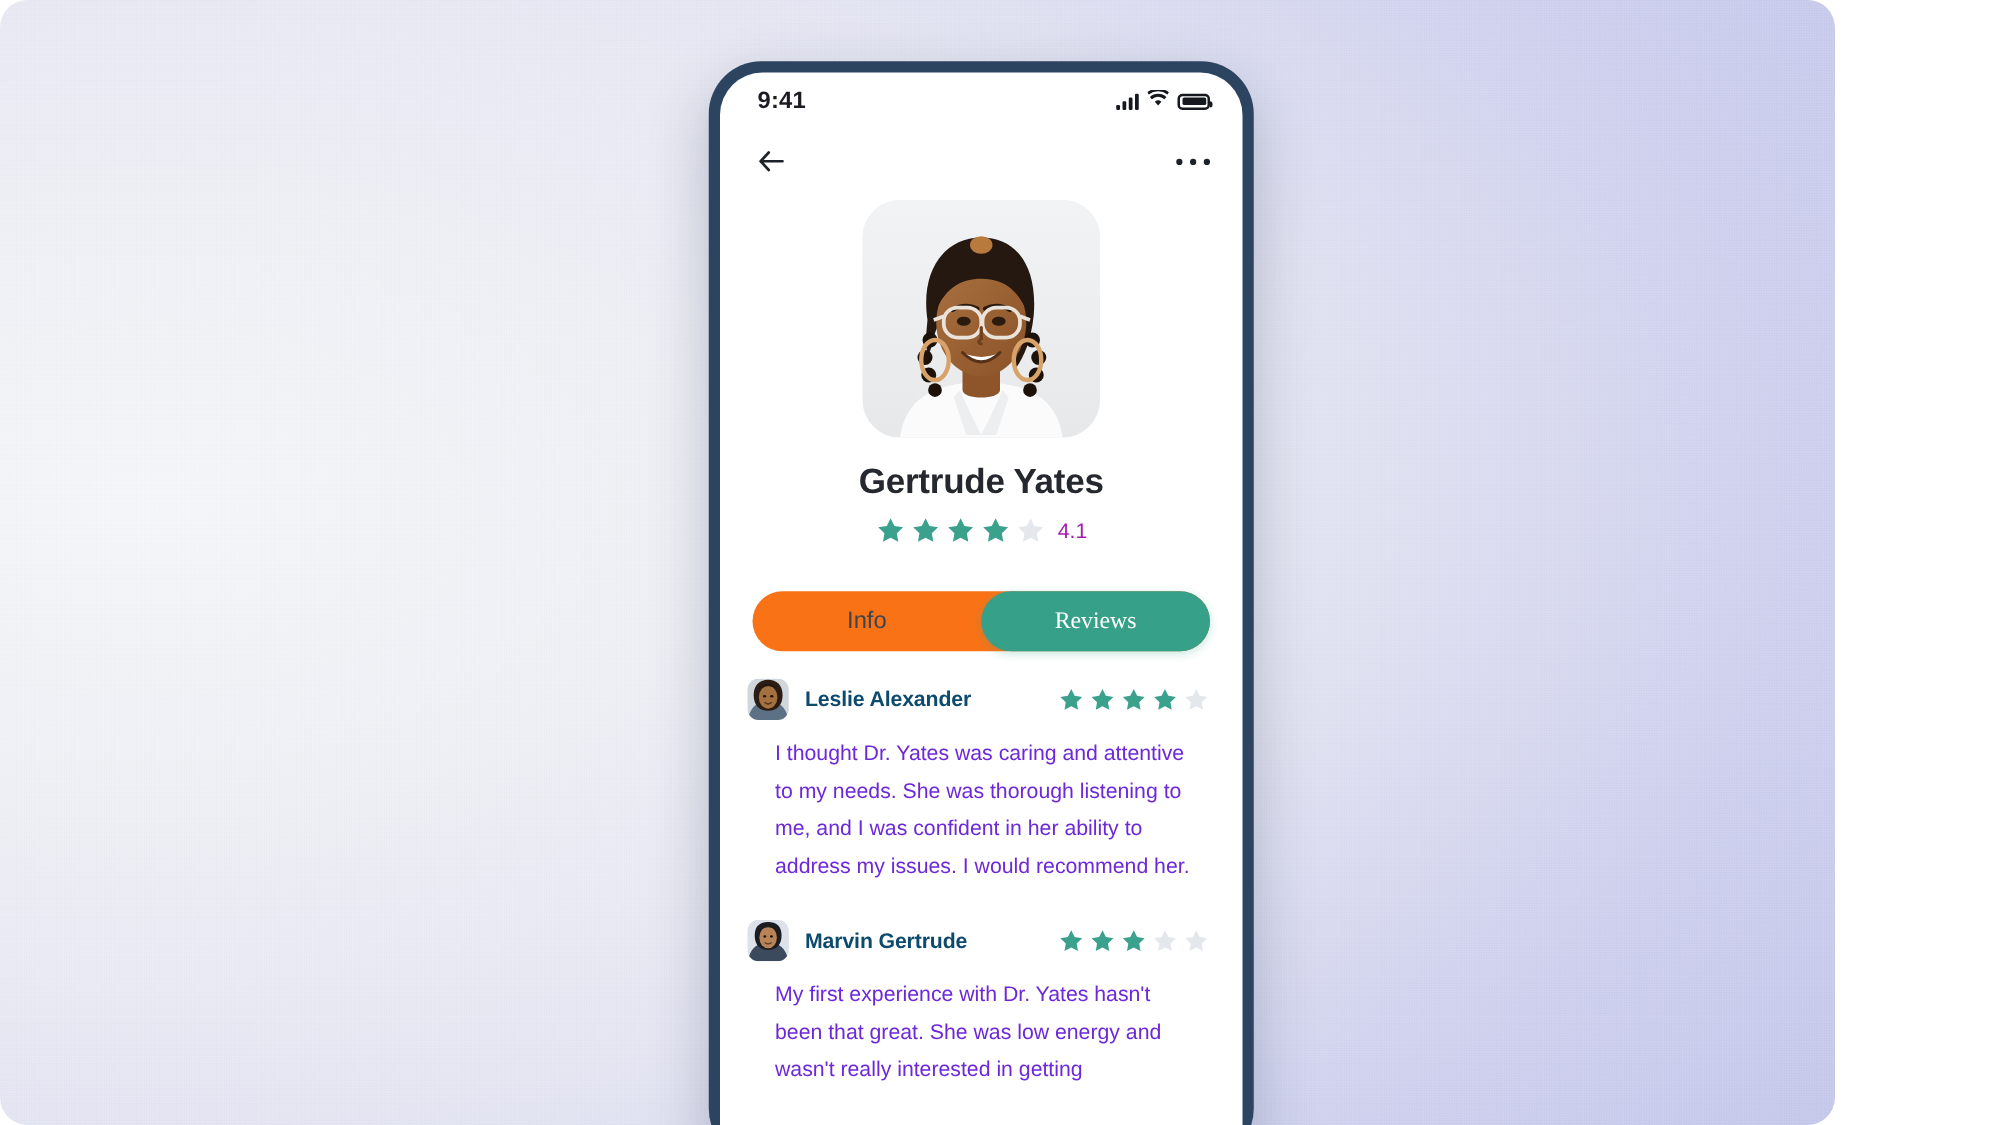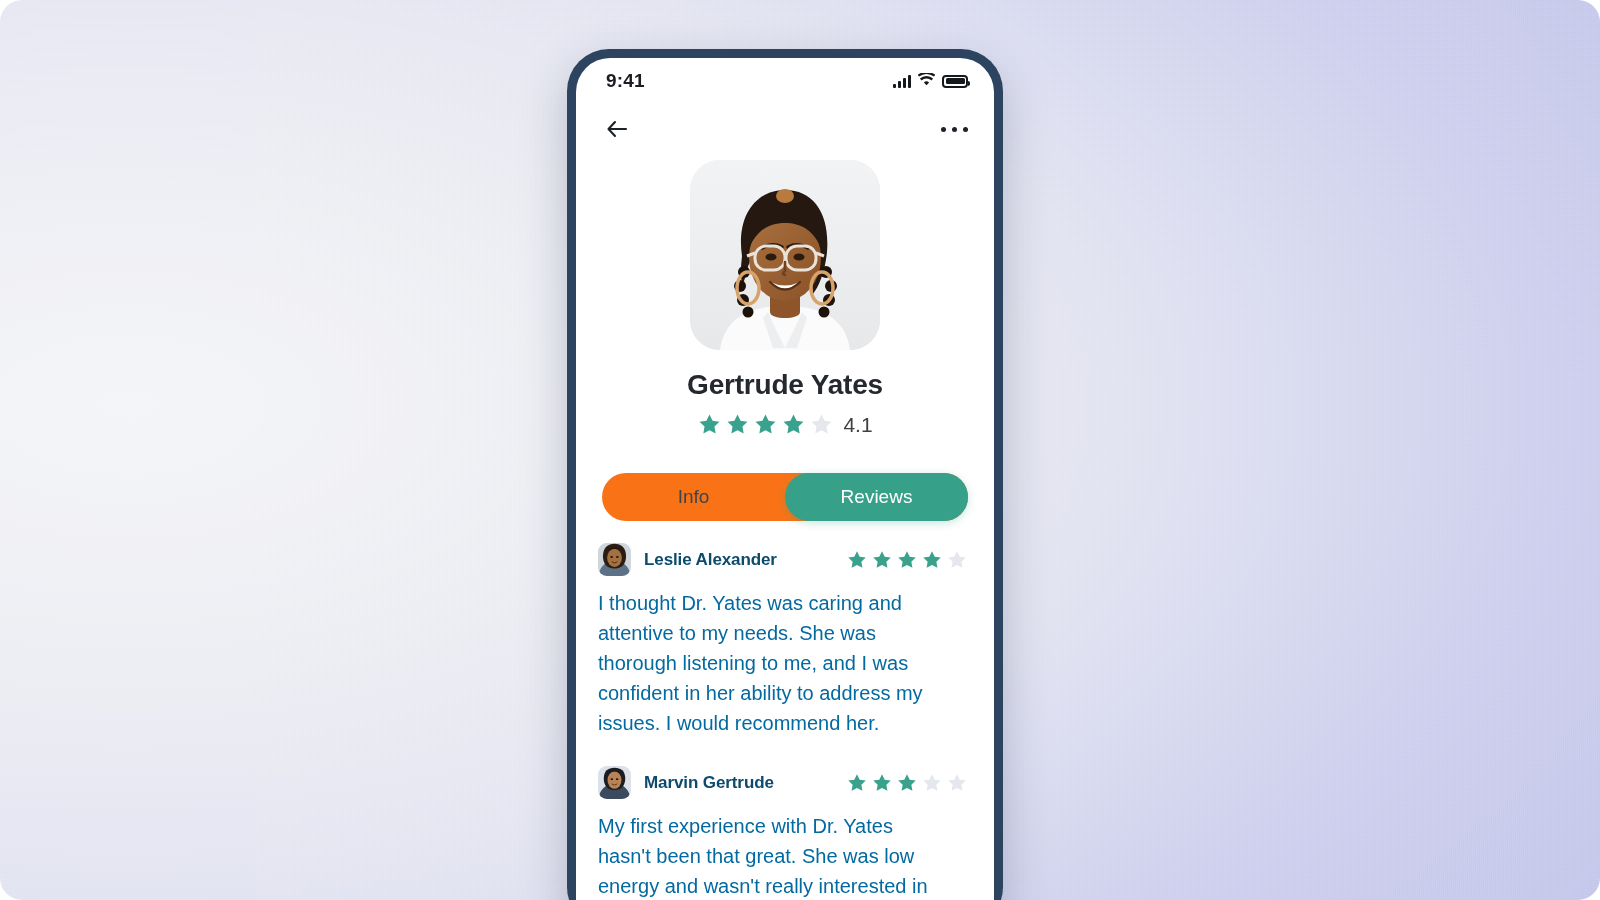--- a/index.html
+++ b/index.html
@@ -6,21 +6,21 @@
   html, body {
     width:1600px; height:900px;
     overflow:hidden;
     font-family:"Liberation Sans", sans-serif;
     background:#ffffff;
   }
 
   
   #canvas {
     position:relative;
-    width:1600px; height:900px;
+    width:1468px; height:900px;
     border-radius:22px;
     overflow:hidden;
     background:
       radial-gradient(120% 110% at 8% 45%, #f6f7fa 0%, #eff0f6 26%, #e4e5f3 52%, #cfd1ef 75%, #c3c5ec 100%);
   }
   #canvas::after{
     content:"";
     position:absolute; inset:0;
     pointer-events:none;
     background-image:
@@ -104,60 +104,61 @@
     margin-top:19px;
     font-size:28px; font-weight:bold; color:#25292f;
     letter-spacing:-.2px;
   }
   .rating-row {
     margin-top:11px;
     display:flex; align-items:center; justify-content:center; gap:9px;
   }
   .stars { display:flex; gap:3px; }
   .stars svg { display:block; }
-  .rating-val { font-size:21px; color:#404040; font-weight:500; }
+  .rating-val { font-size:17px; color:#a21caf; font-weight:500; }
 
   
   .tabs {
     margin:36px 26px 0 26px;
     height:48px;
     background:#f97316;
     border-radius:26px;
     display:flex; align-items:center;
     position:relative;
   }
   .tab {
     flex:1; height:48px;
     display:flex; align-items:center; justify-content:center;
     font-size:19px; color:#3e444c;
     cursor:pointer; border-radius:26px;
     z-index:2;
   }
   .tab.active {
     background:#36a089; color:#ffffff;
     box-shadow:0 2px 8px rgba(54,160,137,.28);
+    font-family:Liberation Serif, serif;
   }
 
   
   .reviews { padding:22px 26px 0 22px; }
   .review + .review { margin-top:28px; }
   .rev-head { display:flex; align-items:center; gap:13px; }
   .rev-avatar {
     width:33px; height:33px; border-radius:9px; overflow:hidden;
     background:#dfe3e8; flex:0 0 auto;
   }
   .rev-avatar svg { display:block; width:100%; height:100%; }
   .rev-name {
     font-size:17px; font-weight:bold; color:#0c4a6e;
     letter-spacing:-.1px;
   }
   .rev-stars { margin-left:auto; display:flex; gap:3px; }
   .rev-text {
-    margin-top:12px; 
-    font-size:20px; line-height:30px; color:#0369a1;
+    margin-top:12px; margin-left:22px;
+    font-size:17px; line-height:30px; color:#6d28d9;
     max-width:335px;
   }
 </style>
 </head>
 <body>
 
 <div id="canvas">
 
   <div id="phone">
     <div id="screen">

